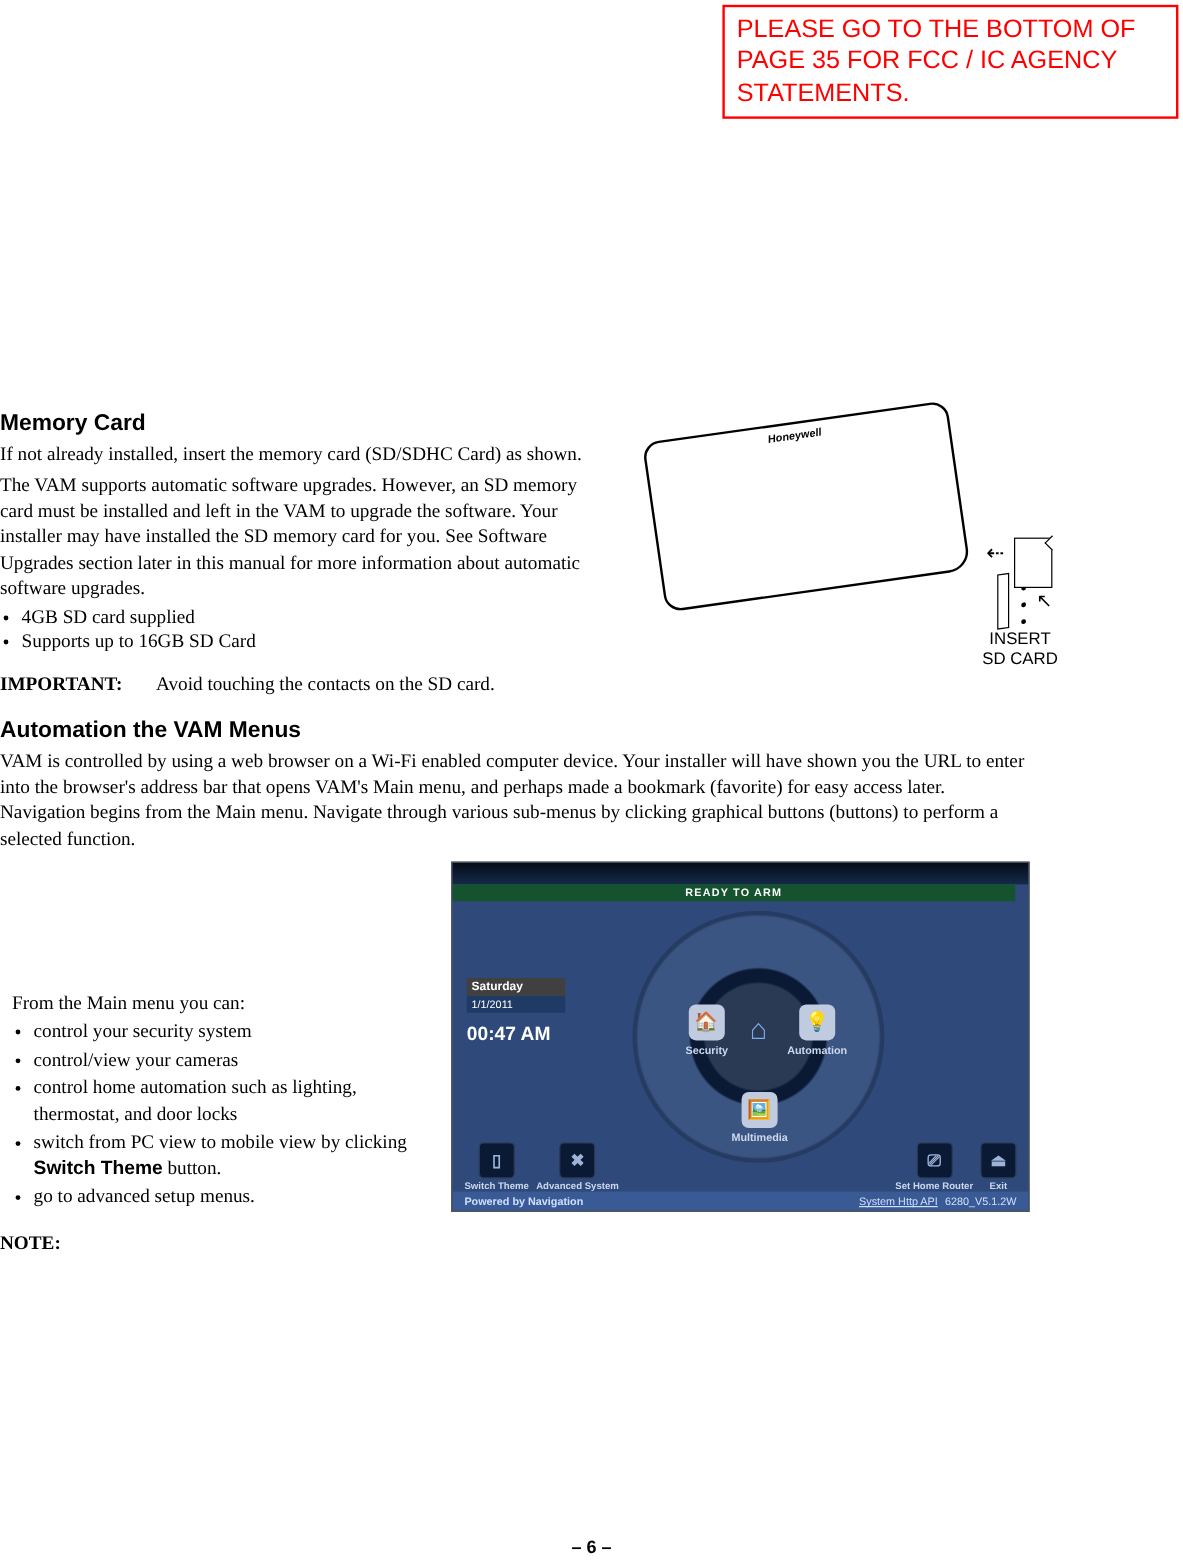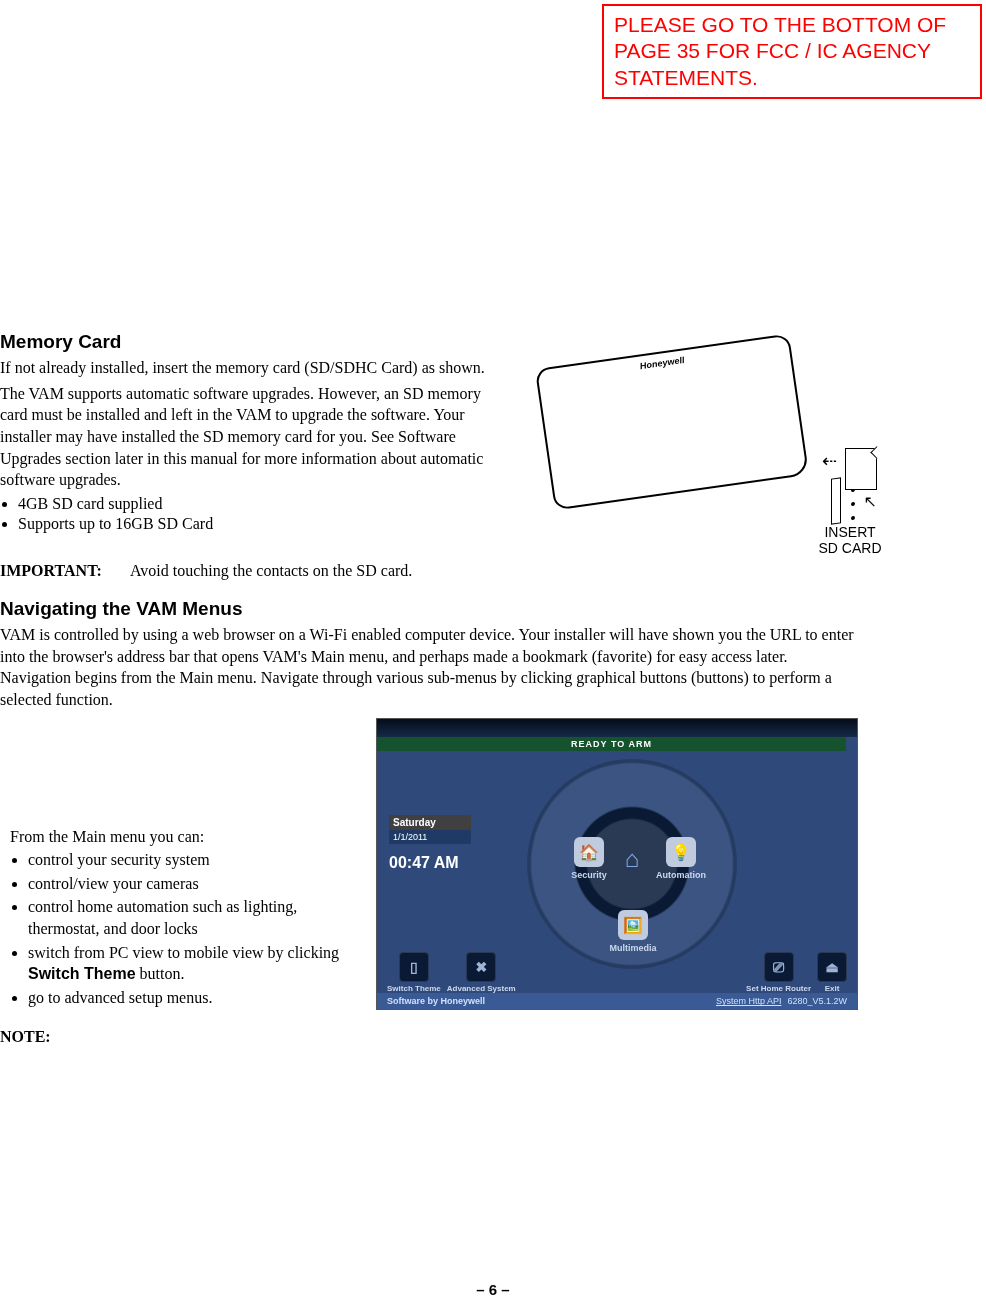--- a/index.html
+++ b/index.html
@@ -48,21 +48,21 @@
     margin: 2px 0 6px 0;
     padding: 0 0 0 18px;
     list-style: disc;
   }
   ul.bullets li {
     margin-bottom: 2px;
   }
   .twocol {
     display: flex;
     gap: 20px;
-    align-items: center;
+    align-items: flex-end;
   }
   .leftcol {
     flex: 0 0 495px;
   }
   .rightcol {
     flex: 1;
   }
   .device-fig {
     width: 370px;
     height: 220px;
@@ -394,21 +394,21 @@
           </div>
         </div>
       </div>
     </div>
 
     <div class="important-row">
       <div class="important-label"><span>IMPORTANT:</span></div>
       <div class="important-body">Avoid touching the contacts on the SD card.</div>
     </div>
 
-    <h2 class="section">Navigating the VAM Menus</h2>
+    <h2 class="section">Automation the VAM Menus</h2>
     <p style="max-width:860px">VAM is controlled by using a web browser on a Wi-Fi enabled computer device. Your installer will have shown you the URL to enter into the browser's address bar that opens VAM's Main menu, and perhaps made a bookmark (favorite) for easy access later. Navigation begins from the Main menu. Navigate through various sub-menus by clicking graphical buttons (buttons) to perform a selected function.</p>
 
     <div class="nav-twocol">
       <div class="nav-left">
         <p>From the Main menu you can:</p>
         <ul class="bullets">
           <li>control your security system</li>
           <li>control/view your cameras</li>
           <li>control home automation such as lighting, thermostat, and door locks</li>
           <li>
@@ -458,21 +458,21 @@
             <div class="bb-icon">⎚</div>
             <span>Set Home Router</span>
           </div>
           <div class="bb-btn">
             <div class="bb-icon">⏏</div>
             <span>Exit</span>
           </div>
         </div>
 
         <div class="powered">
-          <span class="left">Software by Honeywell</span>
+          <span class="left">Powered by Navigation</span>
           <span class="mid"></span>
           <span class="right">System Http API</span>
           <span style="margin-left:6px">6280_V5.1.2W</span>
         </div>
       </div>
     </div>
 
     <div class="note-row">
       <div class="note-label">NOTE:</div>
     </div>

